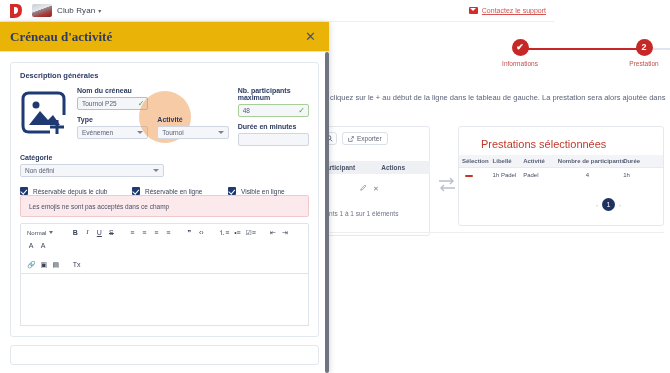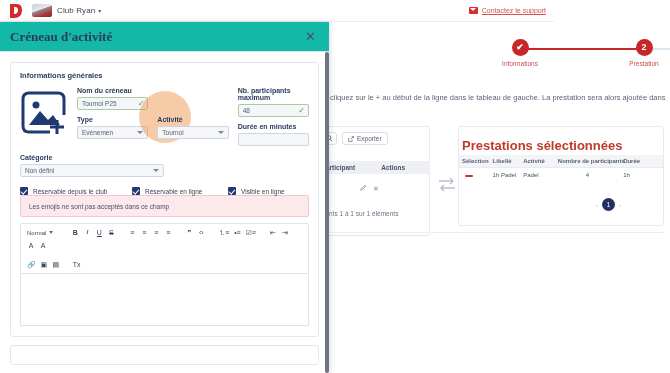--- a/index.html
+++ b/index.html
@@ -109,22 +109,22 @@
     position: absolute; top: 176px; left: 437px; width: 20px; height: 18px;
     color: #b9bfcd;
   }
 
   
   .sel-card {
     position: absolute; top: 126px; left: 458px; right: 6px; height: 100px;
     background: #fff; border: 1px solid #e5e8ee; border-radius: 3px;
   }
   .sel-title {
-    position: absolute; top: 138px; left: 462px;
-    font-size: 13px; font-weight: bold; color: #c0392b;
+    position: absolute; top: 138px; left: 481px;
+    font-size: 11px; font-weight: normal; color: #c0392b;
   }
   .sel-table {
     position: absolute; top: 155px; left: 459px; right: 7px;
     border-collapse: collapse; table-layout: fixed; width: calc(100% - 466px);
   }
   .sel-table th {
     background: #f2f4f7; font-size: 6px; font-weight: bold; color: #5a6074;
     text-align: left; padding: 3px 3px; border-bottom: 1px solid #e7eaf0;
     white-space: nowrap;
   }
@@ -160,21 +160,21 @@
   .modal-scrollbar {
     position: absolute; top: 52px; left: 325px; width: 4px; height: 321px;
     background: #6f7480; border-radius: 2px; z-index: 40;
   }
   .modal {
     position: absolute; top: 22px; left: 0; width: 329px; height: 351px;
     background: #ffffff; box-shadow: 0 1px 6px rgba(20,30,60,.22);
     z-index: 30; overflow: hidden;
   }
   .modal-header {
-    height: 30px; background: #14b8a6; border-bottom: 1px solid #dde3ec;
+    height: 30px; background: #eab308; border-bottom: 1px solid #dde3ec;
     display: flex; align-items: center; padding: 0 10px;
   }
   .modal-title {
     font-family: "Liberation Serif", serif;
     font-size: 13px; font-weight: bold; color: #2b3a60;
   }
   .modal-close {
     margin-left: auto; font-size: 13px; color: #4a5165; line-height: 1;
     padding: 2px 3px;
   }
@@ -402,21 +402,21 @@
 
   <div class="modal">
     <div class="modal-header">
       <span class="modal-title">Créneau d'activité</span>
       <span class="modal-close">✕</span>
     </div>
 
     <div class="modal-body">
 
       <div class="panel">
-        <div class="panel-title">Informations générales</div>
+        <div class="panel-title">Description générales</div>
 
         <div class="spot"></div>
 
         <div class="row-top">
           <div class="img-upload">
             <svg width="47" height="47" viewBox="0 0 47 47">
               <path d="M3 10 Q3 4 9 4 L38 4 Q44 4 44 10 L44 26" fill="none" stroke="#1f3a73" stroke-width="3"></path>
               <path d="M3 10 L3 37 Q3 43 9 43 L30 43" fill="none" stroke="#1f3a73" stroke-width="3"></path>
               <circle cx="16" cy="16" r="3.5" fill="#1f3a73"></circle>
               <path d="M9 36 L20 22 L28 31 L33 26 L40 36 Z" fill="#1f3a73"></path>

